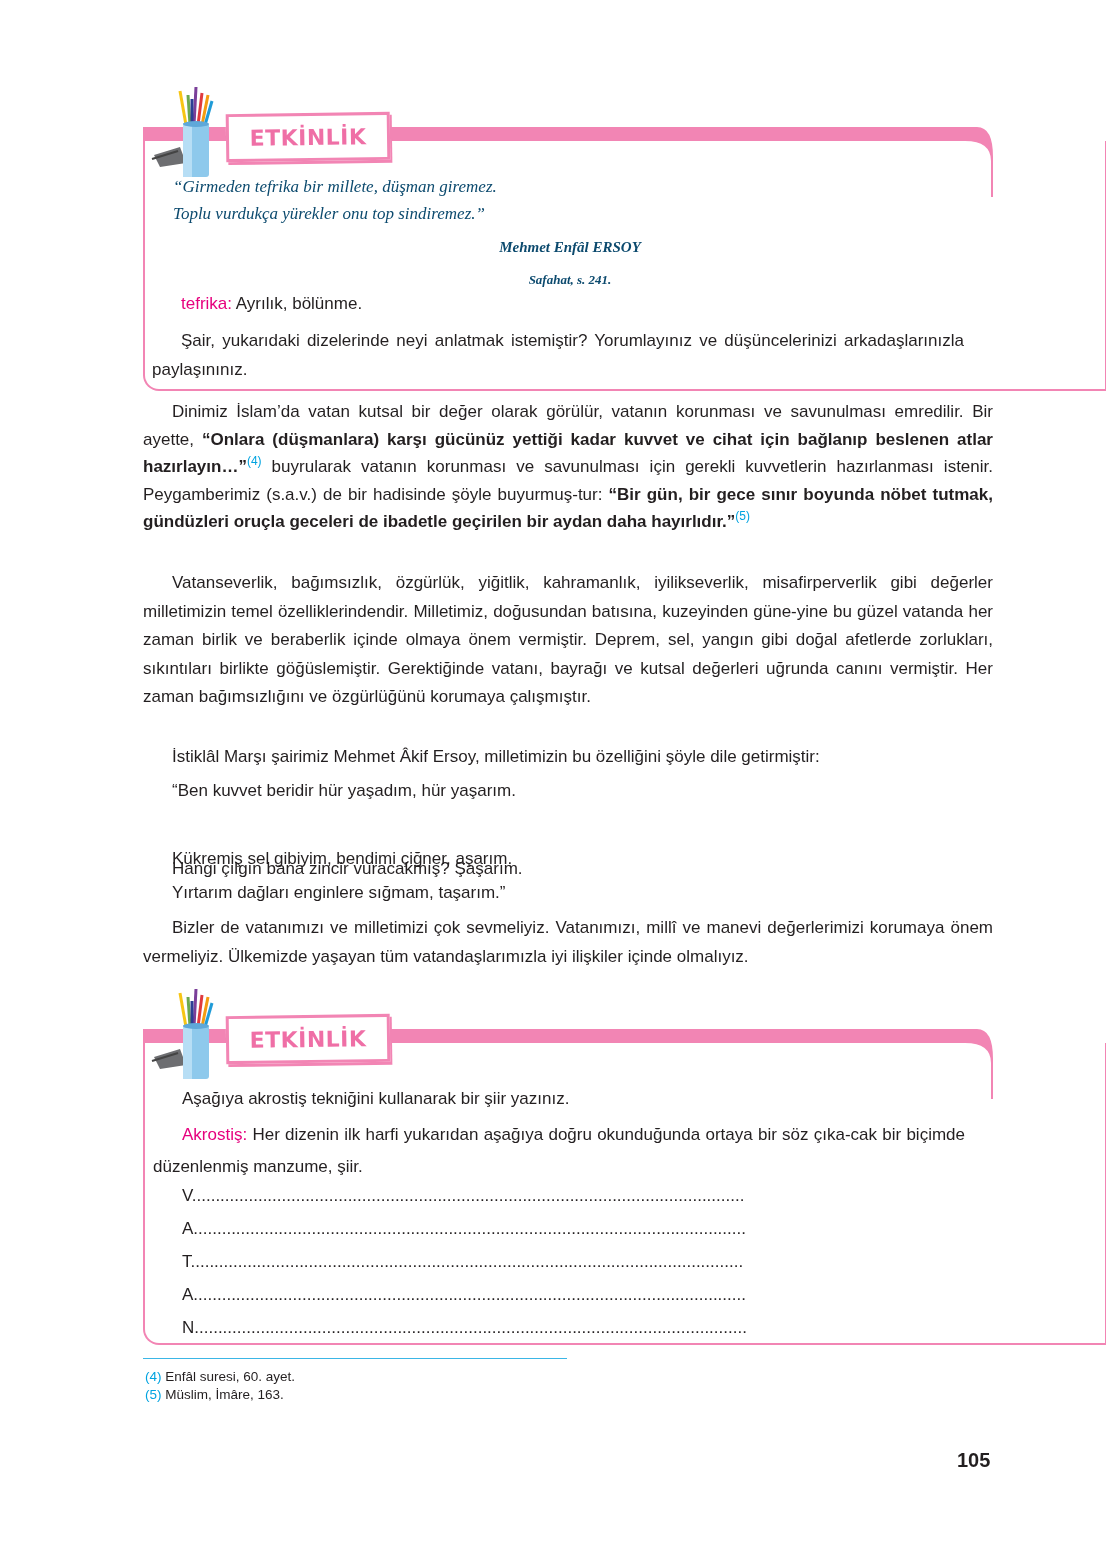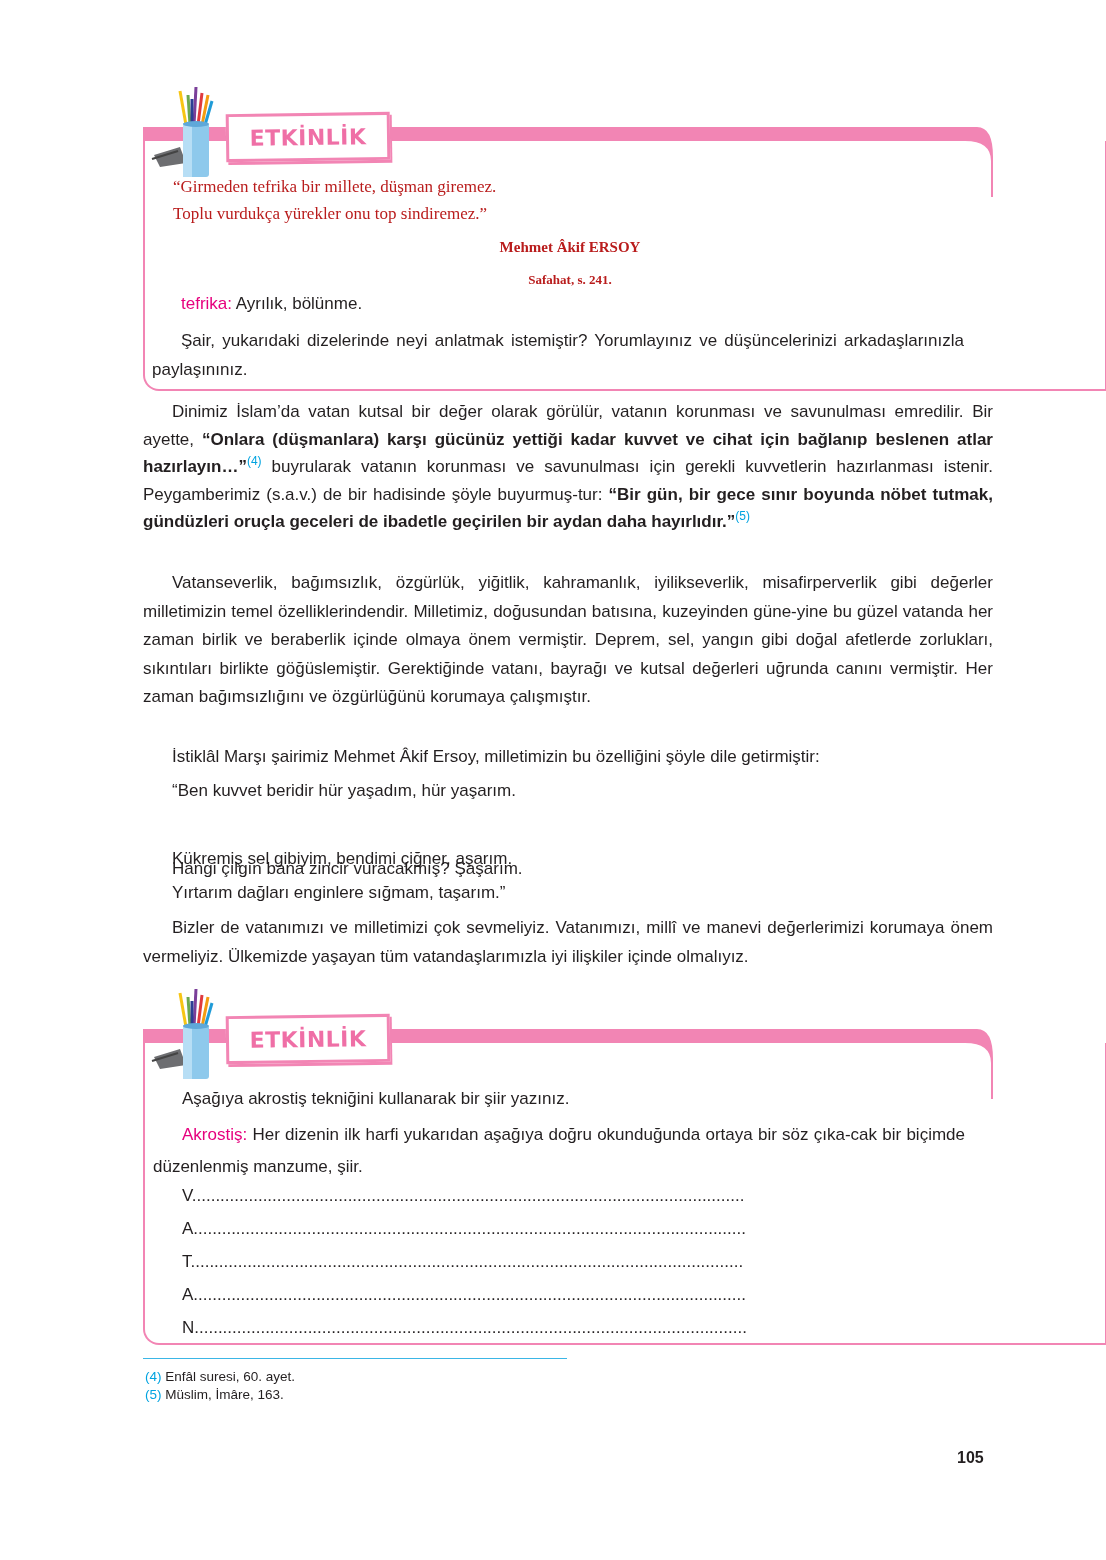--- a/index.html
+++ b/index.html
@@ -17,30 +17,30 @@
   .act-tab {
     position: absolute; width: 164px; height: 48px; background: #ffffff;
     border: 3px solid #f285b4; display: flex; align-items: center; justify-content: center;
     transform: rotate(-0.8deg);
     box-shadow: 2px 3px 0 #f285b4;
   }
   .act-tab span { font-family: "DejaVu Sans", sans-serif; font-weight: bold; font-size: 22px; color: #ef6fa6; letter-spacing: 0.5px; }
   .cup { position: absolute; }
 
   .text { position: absolute; font-size: 17px; line-height: 27px; color: #231f20; }
-  .serif-i { font-family: "Liberation Serif", serif; font-size: 17px; color: #b91c1c; }
+  .serif-i { font-family: "Liberation Serif", serif; font-style: italic; font-size: 17px; color: #0c4a6e; }
   .para { text-align: justify; text-align-last: left; }
   .indent { text-indent: 29px; }
   .pink-b { color: #e6007e; font-weight: normal; }
   .sup { color: #00a3e0; font-size: 12px; vertical-align: super; line-height: 0; }
   .dots { font-size: 17px; letter-spacing: 0; }
   .foot-line { position: absolute; left: 143px; top: 1358px; width: 424px; height: 1px; background: #3bb6e6; }
   .foot { position: absolute; left: 145px; font-size: 13.5px; line-height: 17px; }
   .foot .n { color: #00a3e0; }
-  .pageno { position: absolute; left: 957px; top: 1449px; font-size: 16px; font-weight: bold; }
+  .pageno { position: absolute; left: 957px; top: 1449px; font-size: 20px; font-weight: bold; }
 </style>
 </head>
 <body>
 
 <div class="activity" style="top:125px;height:266px;">
   <div class="act-band" style="top:2px;width:832px;"></div>
   <svg class="act-corner" width="30" height="70" style="left:822px;top:2px;">
     <path d="M0 0 H12 Q28 0 28 30 V70 H26 V34 Q26 14 0 14 Z" fill="#f285b4"></path>
   </svg>
   <div class="act-frame" style="top:16px;bottom:0;"></div>
@@ -58,21 +58,21 @@
   <line x1="52" y1="40" x2="58" y2="10" stroke="#f39c12" stroke-width="3"></line>
   <line x1="55" y1="40" x2="62" y2="16" stroke="#1f9bd7" stroke-width="3"></line>
   <line x1="42" y1="40" x2="42" y2="14" stroke="#2c3e94" stroke-width="3"></line>
   <rect x="33" y="38" width="26" height="54" rx="3" fill="#8ec9ec"></rect>
   <rect x="33" y="38" width="9" height="54" fill="#b7def5"></rect>
   <ellipse cx="46" cy="39" rx="13" ry="3" fill="#5fa8d9"></ellipse>
 </svg>
 
 <div class="text serif-i" style="left:173px;top:173px;">“Girmeden tefrika bir millete, düşman giremez.</div>
 <div class="text serif-i" style="left:173px;top:200px;">Toplu vurdukça yürekler onu top sindiremez.”</div>
-<div class="text serif-i" style="left:400px;width:340px;text-align:center;top:234px;font-weight:bold;font-size:15px;">Mehmet Âkif ERSOY</div>
+<div class="text serif-i" style="left:400px;width:340px;text-align:center;top:234px;font-weight:bold;font-size:15px;">Mehmet Enfâl ERSOY</div>
 <div class="text serif-i" style="left:400px;width:340px;text-align:center;top:266px;font-weight:bold;font-size:13px;">Safahat, s. 241.</div>
 <div class="text" style="left:181px;top:290px;">
   <span class="pink-b">tefrika:</span><span> Ayrılık, bölünme.</span>
 </div>
 <div class="text para indent" style="left:152px;top:326px;width:812px;line-height:29px;">Şair, yukarıdaki dizelerinde neyi anlatmak istemiştir? Yorumlayınız ve düşüncelerinizi arkadaşlarınızla paylaşınınız.</div>
 
 <div class="text para indent" style="left:143px;top:398px;width:850px;line-height:27.5px;">
   <span>Dinimiz İslam’da vatan kutsal bir değer olarak görülür, vatanın korunması ve savunulması emredilir. Bir ayette, </span><b>“Onlara (düşmanlara) karşı gücünüz yettiği kadar kuvvet ve cihat için bağlanıp beslenen atlar hazırlayın…”</b><span class="sup">(4)</span><span> buyrularak vatanın korunması ve savunulması için gerekli kuvvetlerin hazırlanması istenir. Peygamberimiz (s.a.v.) de bir hadisinde şöyle buyurmuş-tur: </span><b>“Bir gün, bir gece sınır boyunda nöbet tutmak, gündüzleri oruçla geceleri de ibadetle geçirilen bir aydan daha hayırlıdır.”</b><span class="sup">(5)</span>
 </div>
 <div class="text para indent" style="left:143px;top:569px;width:850px;line-height:28.5px;">Vatanseverlik, bağımsızlık, özgürlük, yiğitlik, kahramanlık, iyilikseverlik, misafirperverlik gibi değerler milletimizin temel özelliklerindendir. Milletimiz, doğusundan batısına, kuzeyinden güne-yine bu güzel vatanda her zaman birlik ve beraberlik içinde olmaya önem vermiştir. Deprem, sel, yangın gibi doğal afetlerde zorlukları, sıkıntıları birlikte göğüslemiştir. Gerektiğinde vatanı, bayrağı ve kutsal değerleri uğrunda canını vermiştir. Her zaman bağımsızlığını ve özgürlüğünü korumaya çalışmıştır.</div>

